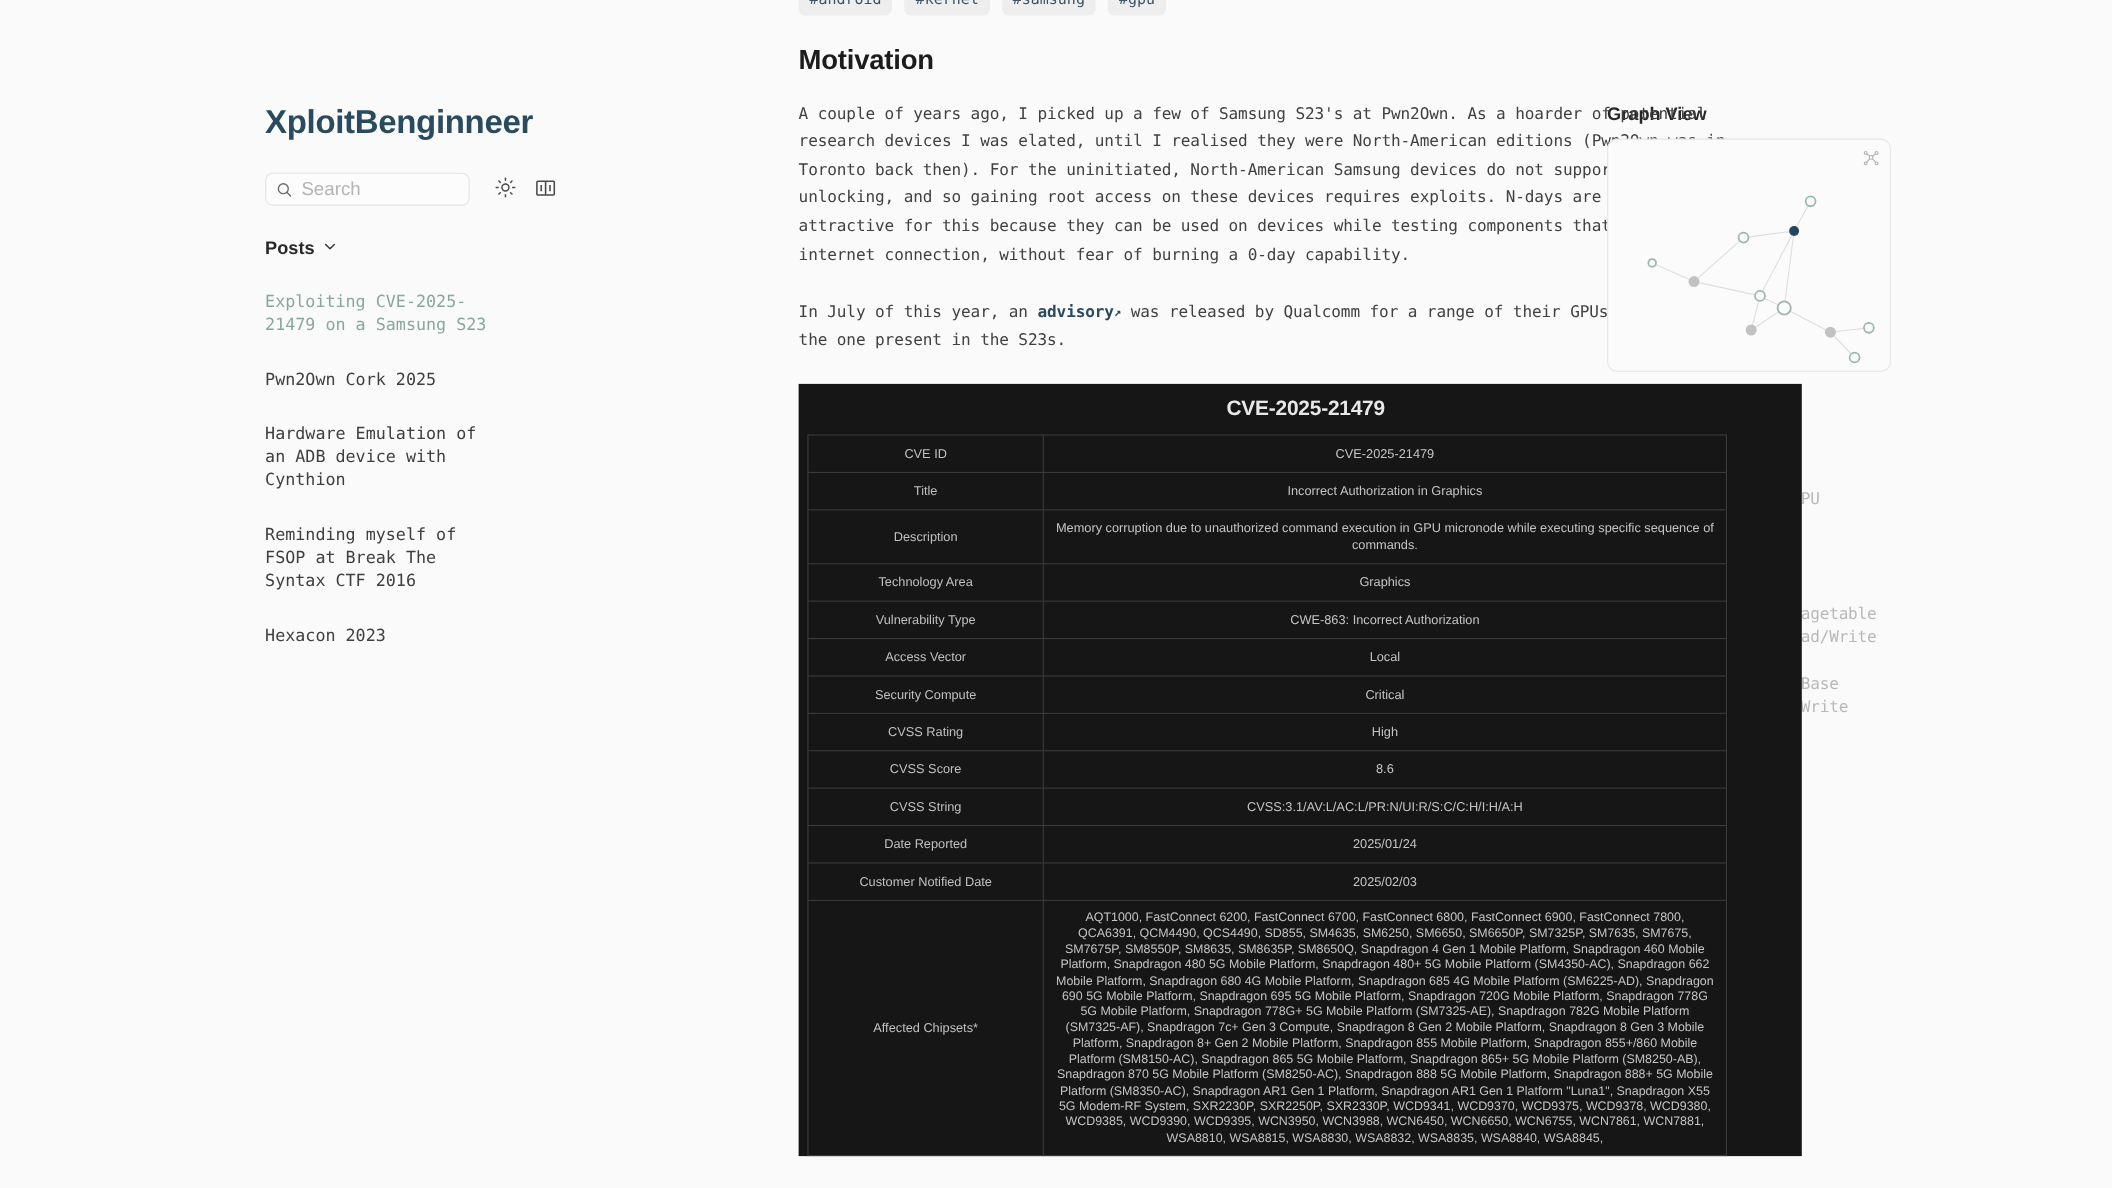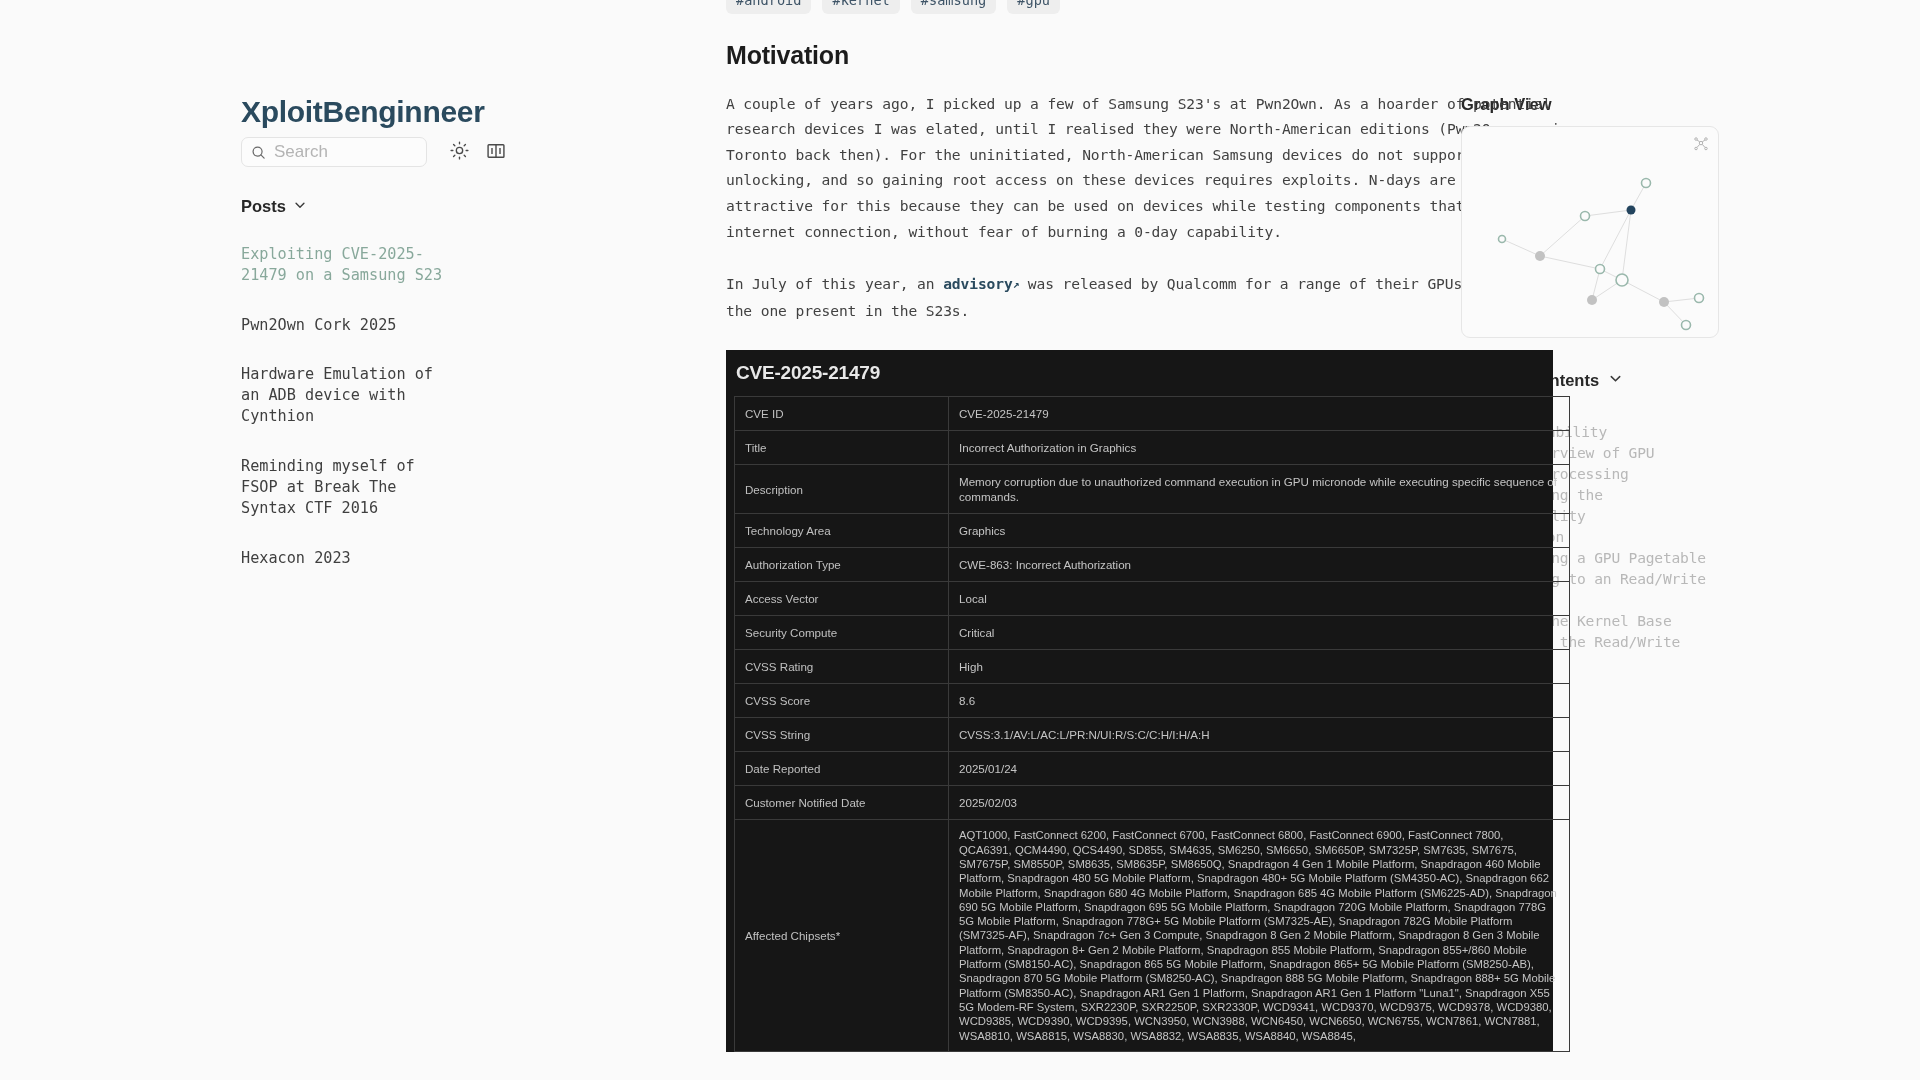--- a/index.html
+++ b/index.html
@@ -29,21 +29,21 @@
     width: 530px;
     flex: 0 0 530px;
     padding: 95px 0 0 241px;
   }
 
   .site-title {
     font-size: 30px;
     font-weight: 700;
     color: #2a4a5e;
     letter-spacing: -0.3px;
-    margin-bottom: 8px;
+    margin-bottom: 28px;
   }
 
   .search-row {
     display: flex;
     align-items: center;
     gap: 0;
     margin-bottom: 30px;
   }
 
   .search-box {
@@ -164,23 +164,24 @@
   .ext-link {
     color: #2a4a5e;
     font-weight: 700;
     text-decoration: none;
     cursor: pointer;
   }
   .ext-link .ext-glyph { font-size: 11px; vertical-align: 1px; }
 
   
   .cve-embed {
-    width: 827px;
+    width: 912px;
     background: #161616;
     margin-top: 2px;
+    text-align: center;
   }
 
   .cve-embed-title {
     font-family: "Liberation Sans", sans-serif;
     font-size: 19px;
     font-weight: 700;
     color: #e8e8e8;
     padding: 12px 0 12px 10px;
     letter-spacing: -0.2px;
   }
@@ -372,21 +373,21 @@
             </tr>
               <tr>
               <td class="key">Description</td>
               <td class="val">Memory corruption due to unauthorized command execution in GPU micronode while executing specific sequence of commands.</td>
             </tr>
               <tr>
               <td class="key">Technology Area</td>
               <td class="val">Graphics</td>
             </tr>
               <tr>
-              <td class="key">Authorization Type</td>
+              <td class="key">Vulnerability Type</td>
               <td class="val">CWE-863: Incorrect Authorization</td>
             </tr>
               <tr>
               <td class="key">Access Vector</td>
               <td class="val">Local</td>
             </tr>
               <tr>
               <td class="key">Security Compute</td>
               <td class="val">Critical</td>
             </tr>

